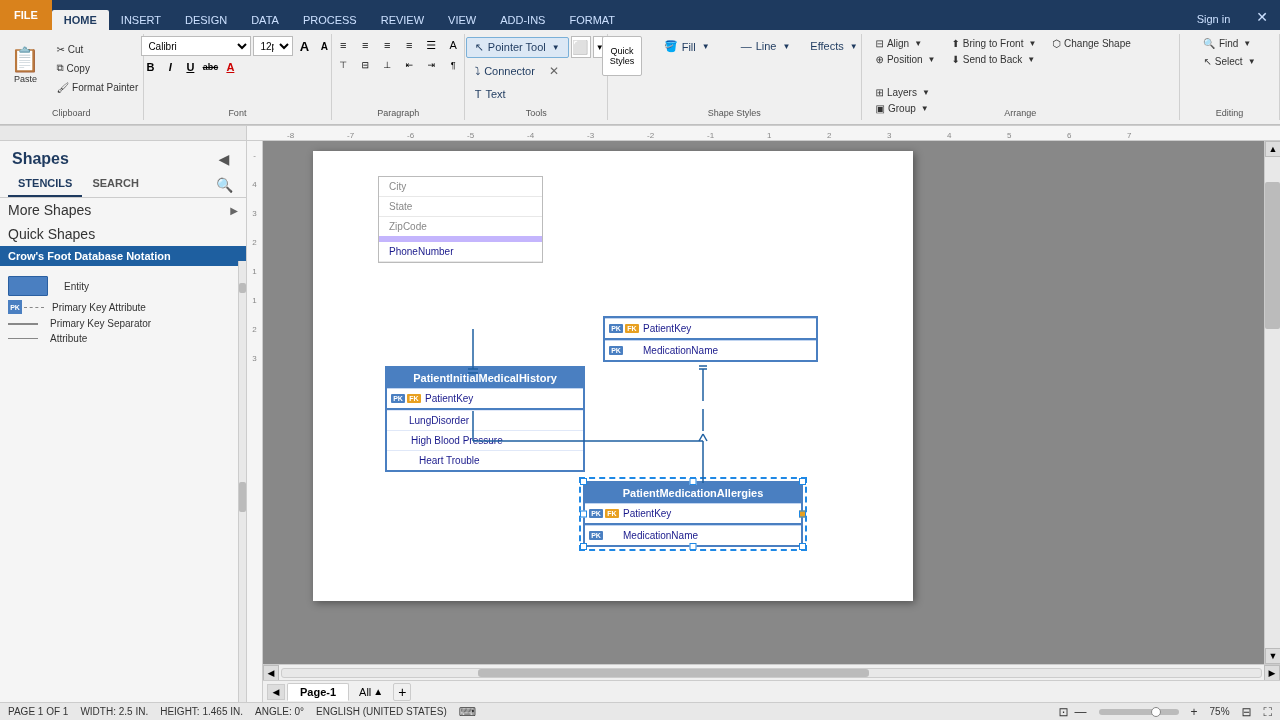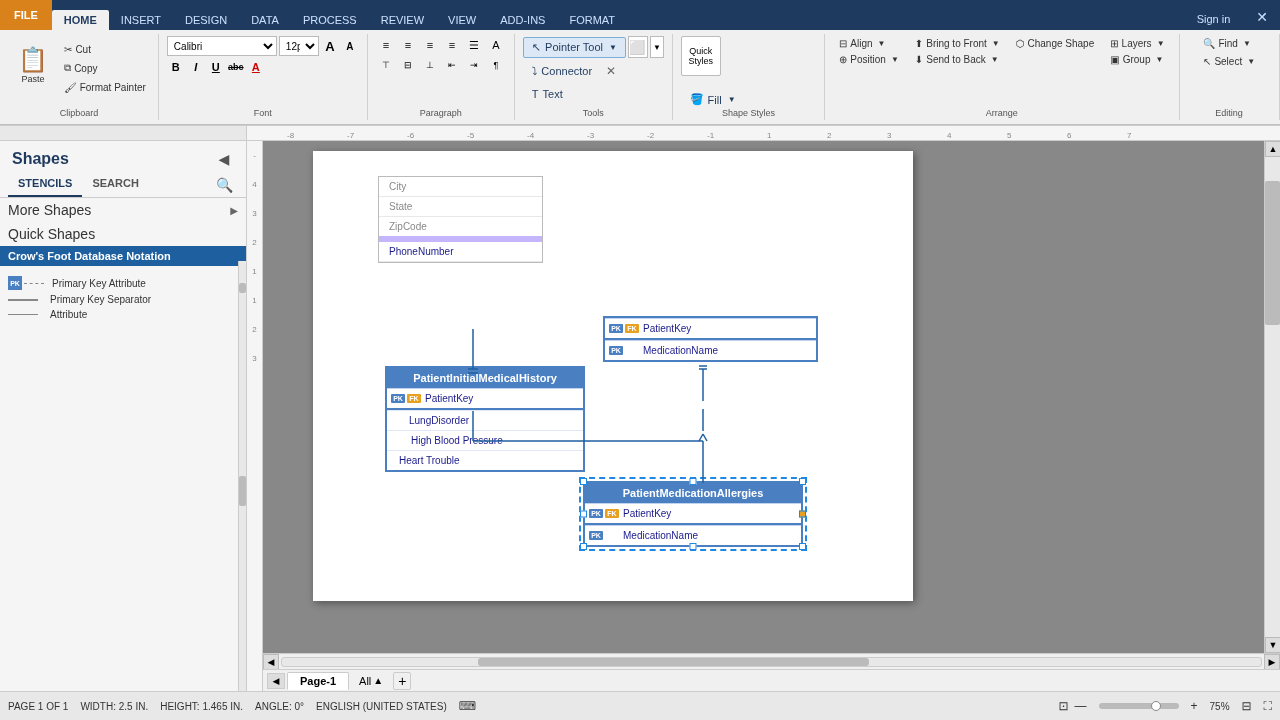--- a/index.html
+++ b/index.html
@@ -164,21 +164,21 @@
           <button class="tool-btn">
             <span>T</span>
             <span>Text</span>
           </button>
         </div>
       </div>
       <span class="ribbon-group-label">Tools</span>
     </div>
 
     <div class="ribbon-group" style="min-width:120px;">
-      <div class="ribbon-group-content" style="flex-direction:column; gap:13px; align-items:flex-start;">
+      <div class="ribbon-group-content" style="flex-direction:row; gap:13px; align-items:flex-start;">
         <div style="display:flex; align-items:center; gap:2px; flex-wrap:wrap;">
           <button style="width:40px; height:40px; border:1px solid #bbb; background:white; cursor:pointer; border-radius:2px; font-size:9px;">Quick Styles</button>
         </div>
         <div style="display:flex; align-items:center; gap:2px;">
           <button class="tool-btn">
             <span>🪣</span>
             <span>Fill</span>
             <span class="dropdown-arrow">▼</span>
           </button>
         </div>
@@ -308,20 +308,28 @@
           <span>Quick Shapes</span>
         </span>
       </div>
 
       <div style="background:#1e5fa0; color:white; padding:4px 8px; margin:0; font-size:11px; font-weight:600; cursor:pointer;">
         <span>Crow's Foot Database Notation</span>
       </div>
 
       <div class="shape-legend">
 
+        <div class="shape-legend-row">
+          <div style="display:flex; align-items:center; gap:4px;">
+            <div style="width:40px; height:20px; background:#4a7fc1; border:1px solid #2a5fa1; display:flex; align-items:center; justify-content: center; color:white; font-size:8px; border-radius:1px;">
+              <span></span>
+            </div>
+          </div>
+          <span style="margin-left:8px; font-size:10px;">Entity</span>
+        </div>
 
         <div class="shape-legend-row">
           <div style="display:flex; align-items:center; gap:2px;">
             <div style="width:14px; height:14px; background:#4a7fc1; color:white; font-size:7px; display:flex; align-items:center; justify-content:center; font-weight:bold;">PK</div>
             <div style="width:20px; border-top:1px dashed #888;"></div>
           </div>
           <span style="font-size:10px;">Primary Key Attribute</span>
         </div>
 
         <div class="shape-legend-row">
@@ -397,21 +405,21 @@
 
             <div style="display:flex; align-items:center; border-top:1px solid #e0e8f8; padding:2px 4px; min-height:20px;">
               <span style="font-size:10px; color:#1a1a8c; margin-left:18px;">LungDisorder</span>
             </div>
 
             <div style="display:flex; align-items:center; border-top:1px solid #e0e8f8; padding:2px 4px; min-height:20px;">
               <span style="font-size:10px; color:#1a1a8c; margin-left:20px;">High Blood Pressure</span>
             </div>
 
             <div style="display:flex; align-items:center; border-top:1px solid #e0e8f8; padding:2px 4px; min-height:20px;">
-              <span style="font-size:10px; color:#1a1a8c; margin-left:8px;">Heart Trouble</span>
+              <span style="font-size:10px; color:#1a1a8c; margin-left:28px;">Heart Trouble</span>
             </div>
           </div>
 
           <div style="position:absolute; top:165px; left:290px; width:215px; background:white; border:2px solid #4a7fc1;">
 
             <div style="display:flex; align-items:center; border-top:1px solid #c0d4f0; padding:2px 4px; min-height:20px;">
               <span style="background:#4a7fc1; color:white; font-size:7px; padding:1px 2px; border-radius:1px; margin-right:2px; font-weight:bold; min-width:14px; text-align:center;">PK</span>
               <span style="background:#e8a020; color:white; font-size:7px; padding:1px 2px; border-radius:1px; margin-right:2px; font-weight:bold; min-width:14px; text-align:center;">FK</span>
               <span style="font-size:10px; color:#1a1a8c; margin-left:2px;">PatientKey</span>
             </div>
@@ -475,21 +483,21 @@
         <div style="padding:2px 8px; font-size:11px; cursor:pointer; display:flex; align-items:center; gap:2px;">
           <span>All</span>
           <span style="font-size:10px;">▲</span>
         </div>
         <div style="width:18px; height:18px; background:transparent; border:1px solid #ccc; cursor:pointer; font-size:14px; display:flex; align-items:center; justify-content:center; border-radius:2px;">+</div>
       </div>
 
     </div>
   </div>
 
-  <div style="height:29px; background:#e8e8e8; border-top:1px solid #ccc; display:flex; align-items:center; padding:0 8px; font-size:10px; color:#333; gap:12px;">
+  <div style="height:18px; background:#e8e8e8; border-top:1px solid #ccc; display:flex; align-items:center; padding:0 8px; font-size:10px; color:#333; gap:12px;">
     <span>PAGE 1 OF 1</span>
     <span>WIDTH: 2.5 IN.</span>
     <span>HEIGHT: 1.465 IN.</span>
     <span>ANGLE: 0°</span>
     <span>ENGLISH (UNITED STATES)</span>
     <span style="font-size:12px;">⌨</span>
     <div style="flex:1;"></div>
     <div style="display:flex; align-items:center; gap:6px;">
       <span style="cursor:pointer; font-size:12px;">⊡</span>
       <span style="cursor:pointer; font-size:12px;">—</span>

